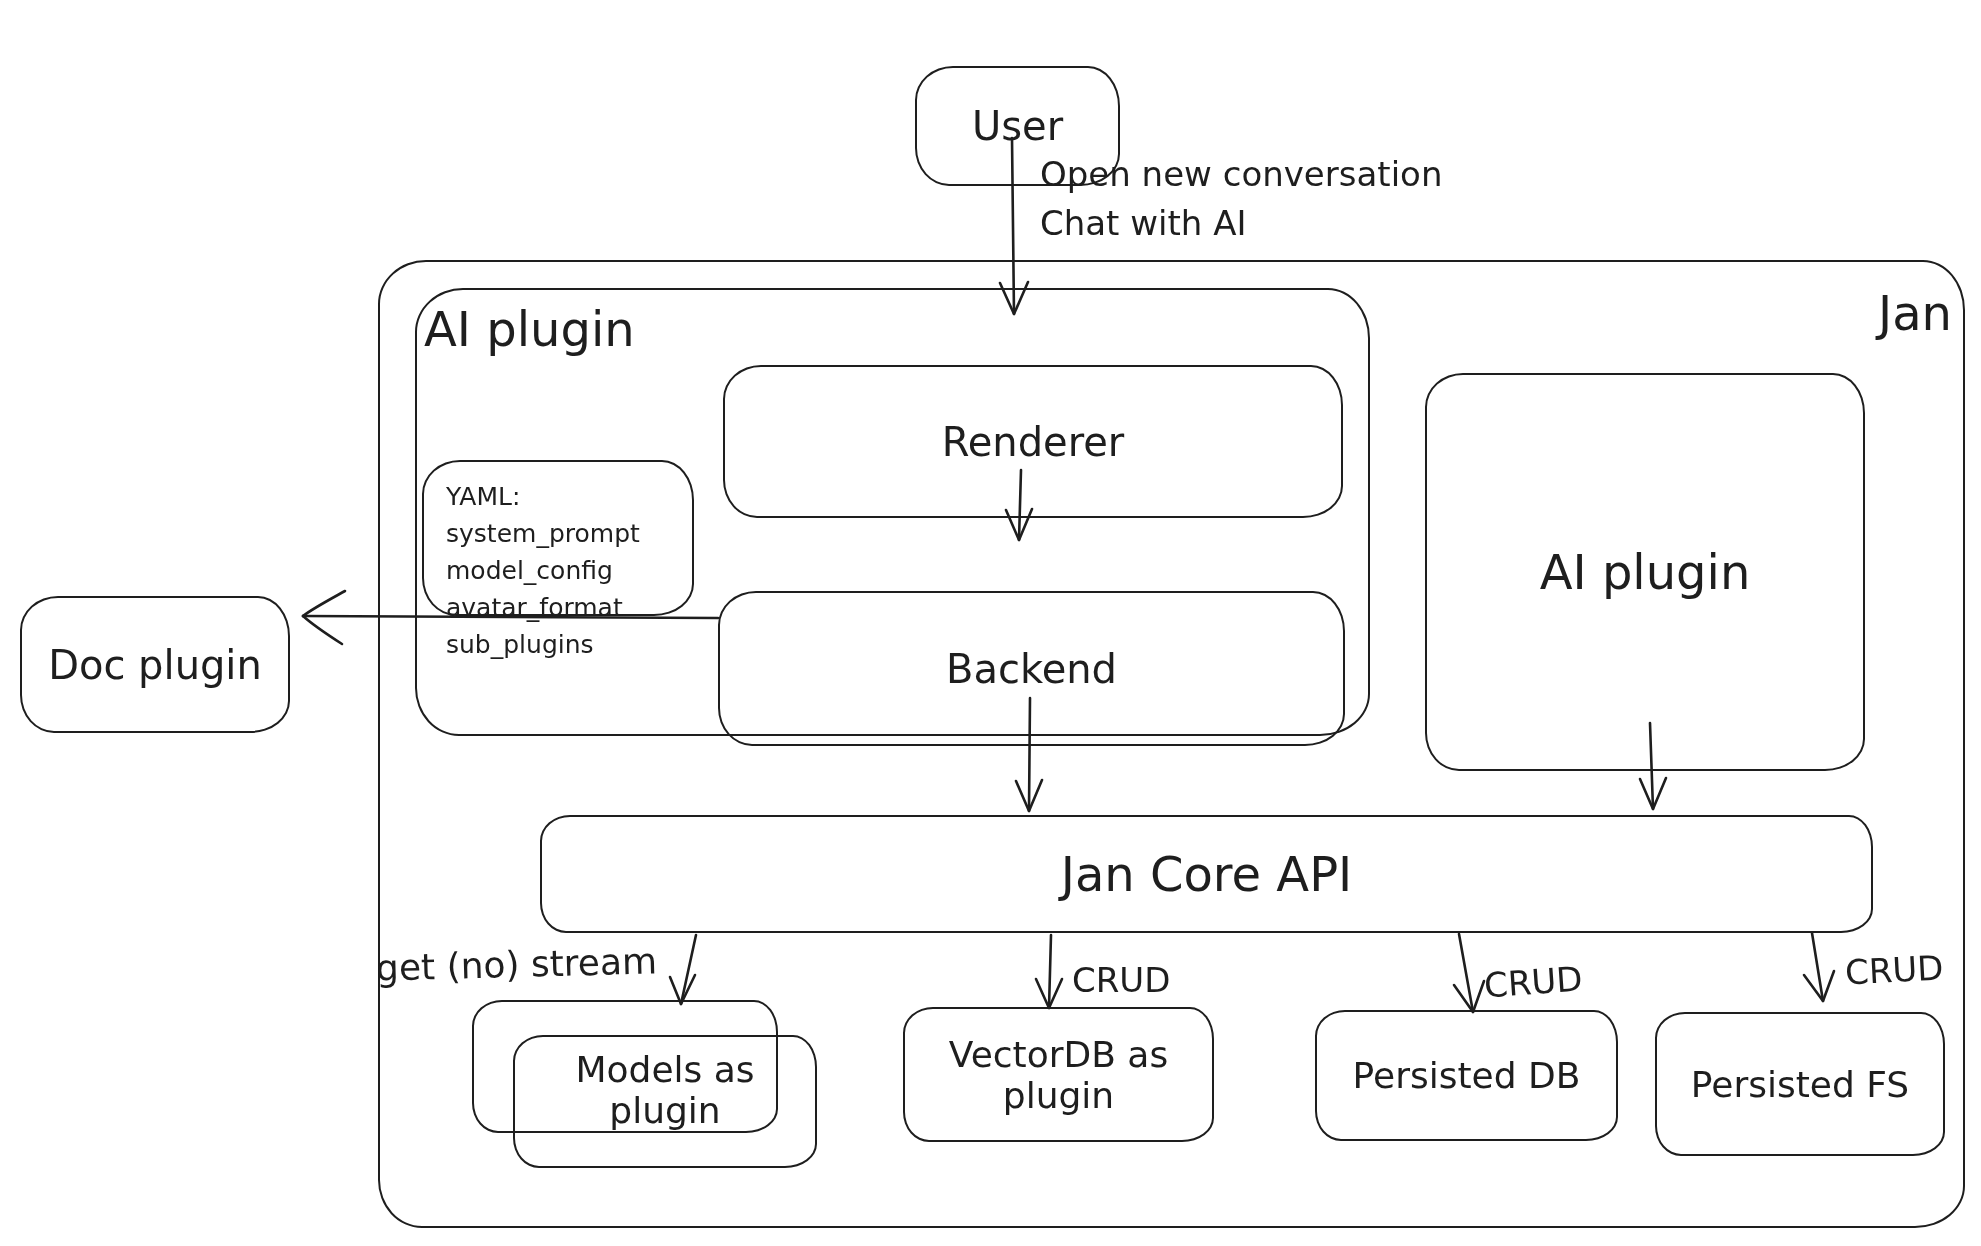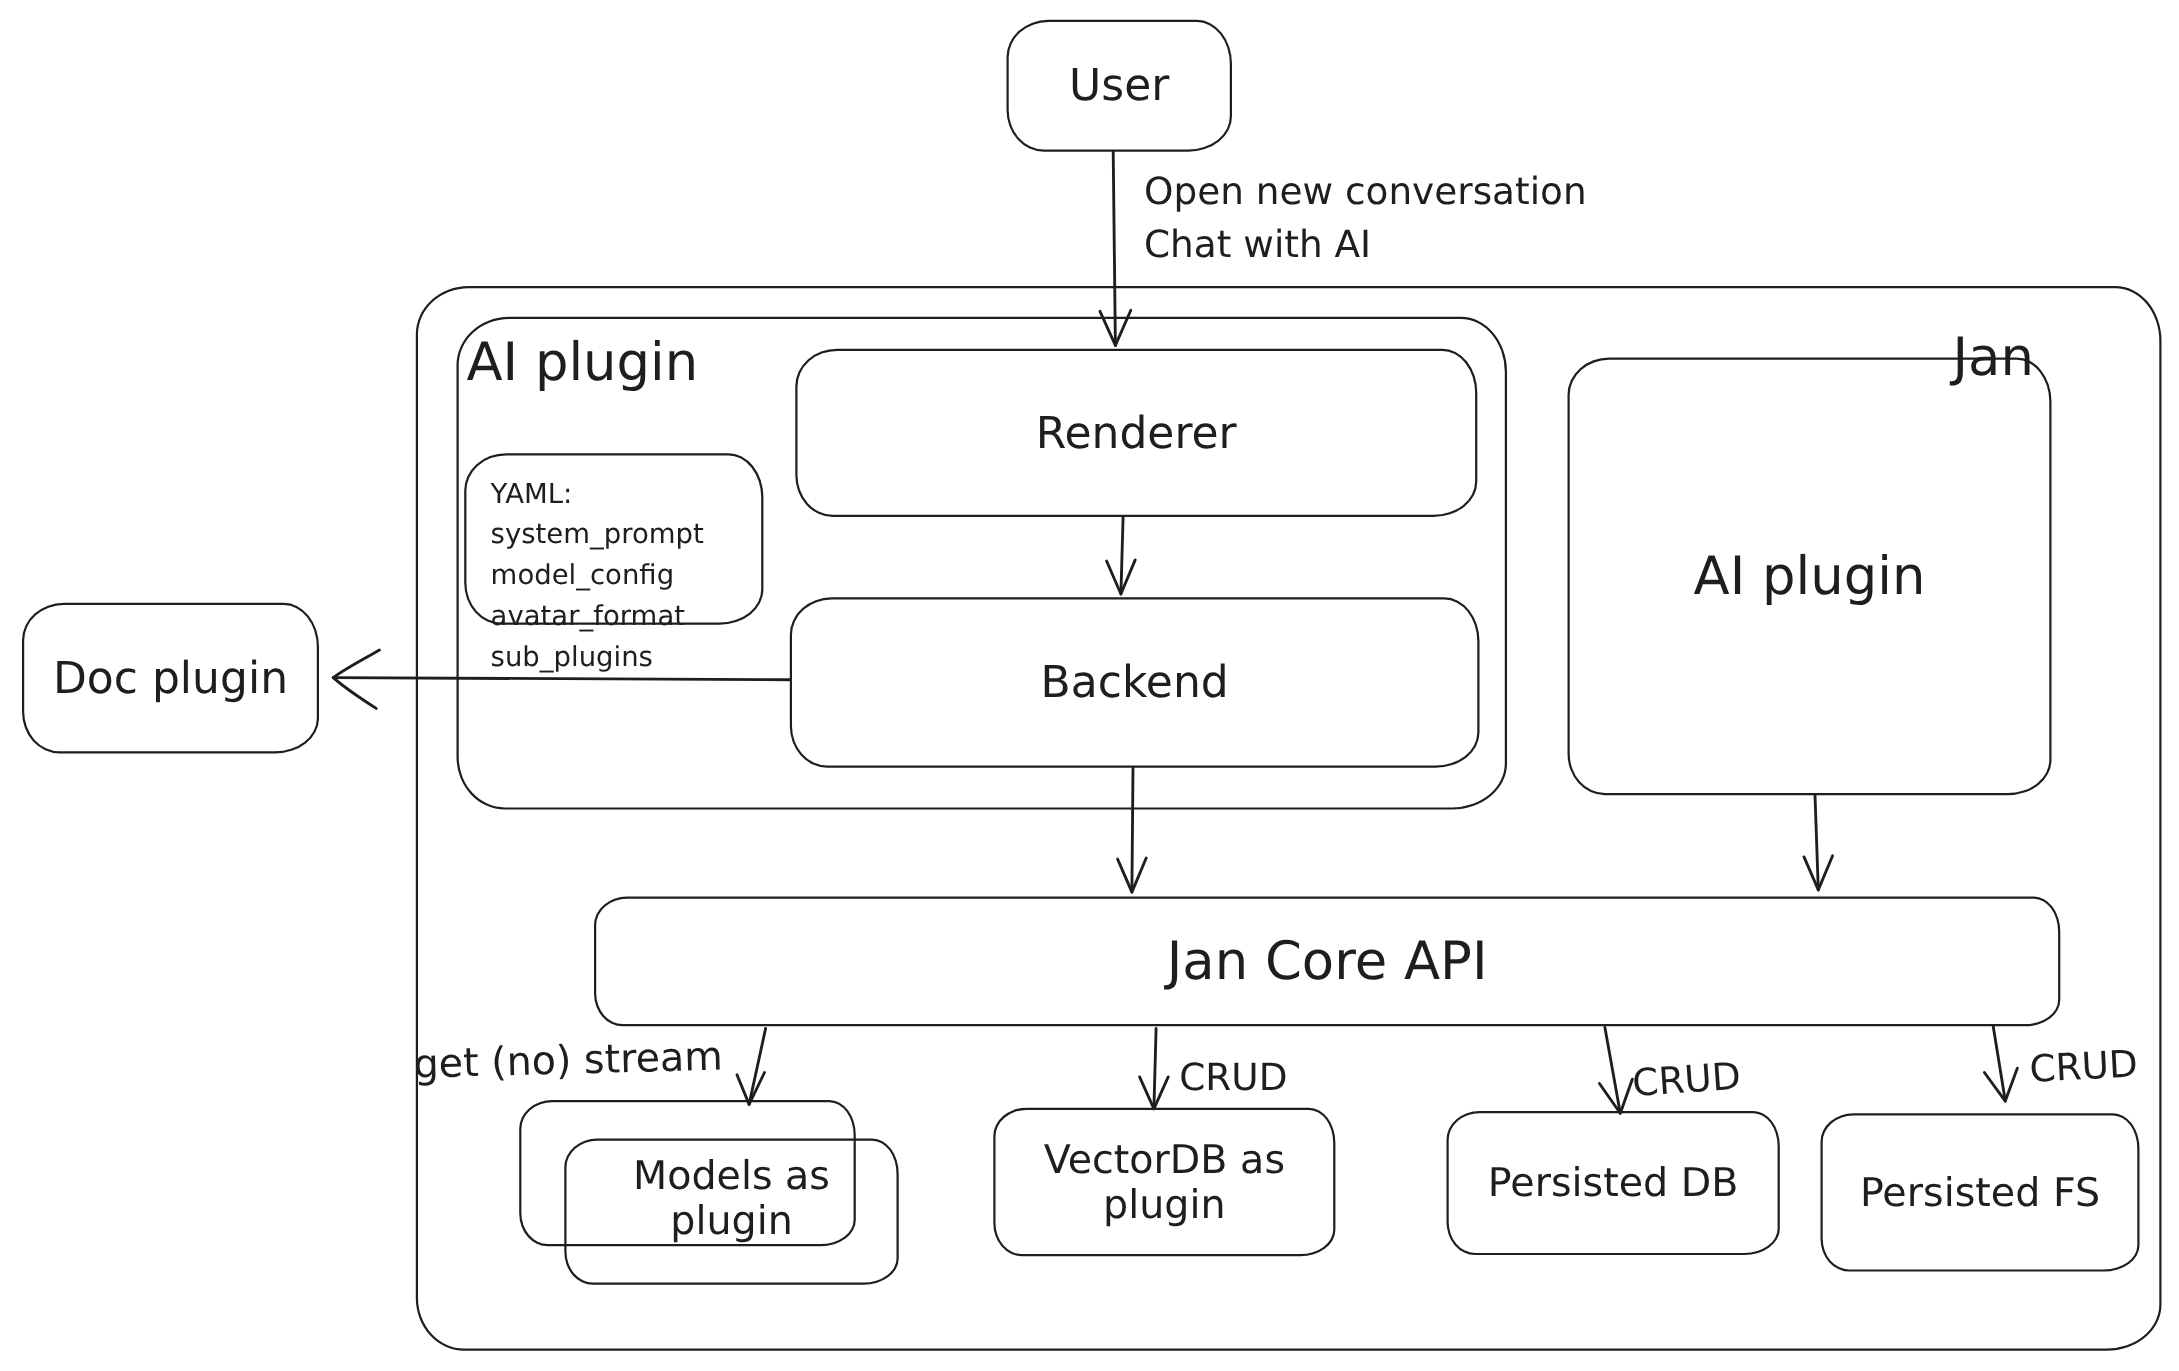--- a/index.html
+++ b/index.html
@@ -17,21 +17,21 @@
   }
   .box{
     position:absolute;
     border:2.6px solid var(--stroke);
     background:transparent;
     display:flex;align-items:center;justify-content:center;
     text-align:center;
     box-sizing:border-box;
   }
   .rad-s{border-radius:30px 24px 32px 26px / 26px 32px 24px 30px;}
-  .rad-m{border-radius:38px 32px 40px 34px / 34px 40px 32px 38px;}
+  .rad-m{border-radius:38px 32px 40px 34px / 34px 40px 32px 38px;margin-top:48px;}
   .rad-l{border-radius:48px 42px 50px 44px / 44px 50px 42px 48px;}
   .label{
     position:absolute;
     white-space:nowrap;
     line-height:1.3;
   }
   .multiline{white-space:pre-line;}
   .f-xl{font-size:40px;}
   .f-l{font-size:48px;}
   .f-m{font-size:36px;}
@@ -55,21 +55,21 @@
     text-align:left;
     display:block;
   }
 </style>
 </head>
 <body>
 
 <div id="canvas">
 
   <div class="box rad-l" style="left:378px;top:260px;width:1587px;height:968px;"></div>
-  <div class="label f-l" style="left:1775px;top:282px;margin-top:12px;">Jan</div>
+  <div class="label f-l" style="left:1878px;top:282px;">Jan</div>
 
   <div class="box rad-l" style="left:415px;top:288px;width:955px;height:448px;"></div>
   <div class="label f-l" style="left:424px;top:298px;">AI plugin</div>
 
   <div class="box rad-m f-xl" style="left:915px;top:18px;width:205px;height:120px;">
     <span>User</span>
   </div>
 
   <div class="box rad-m f-xl" style="left:723px;top:317px;width:620px;height:153px;justify-content:center;">
     <span>Renderer</span>

